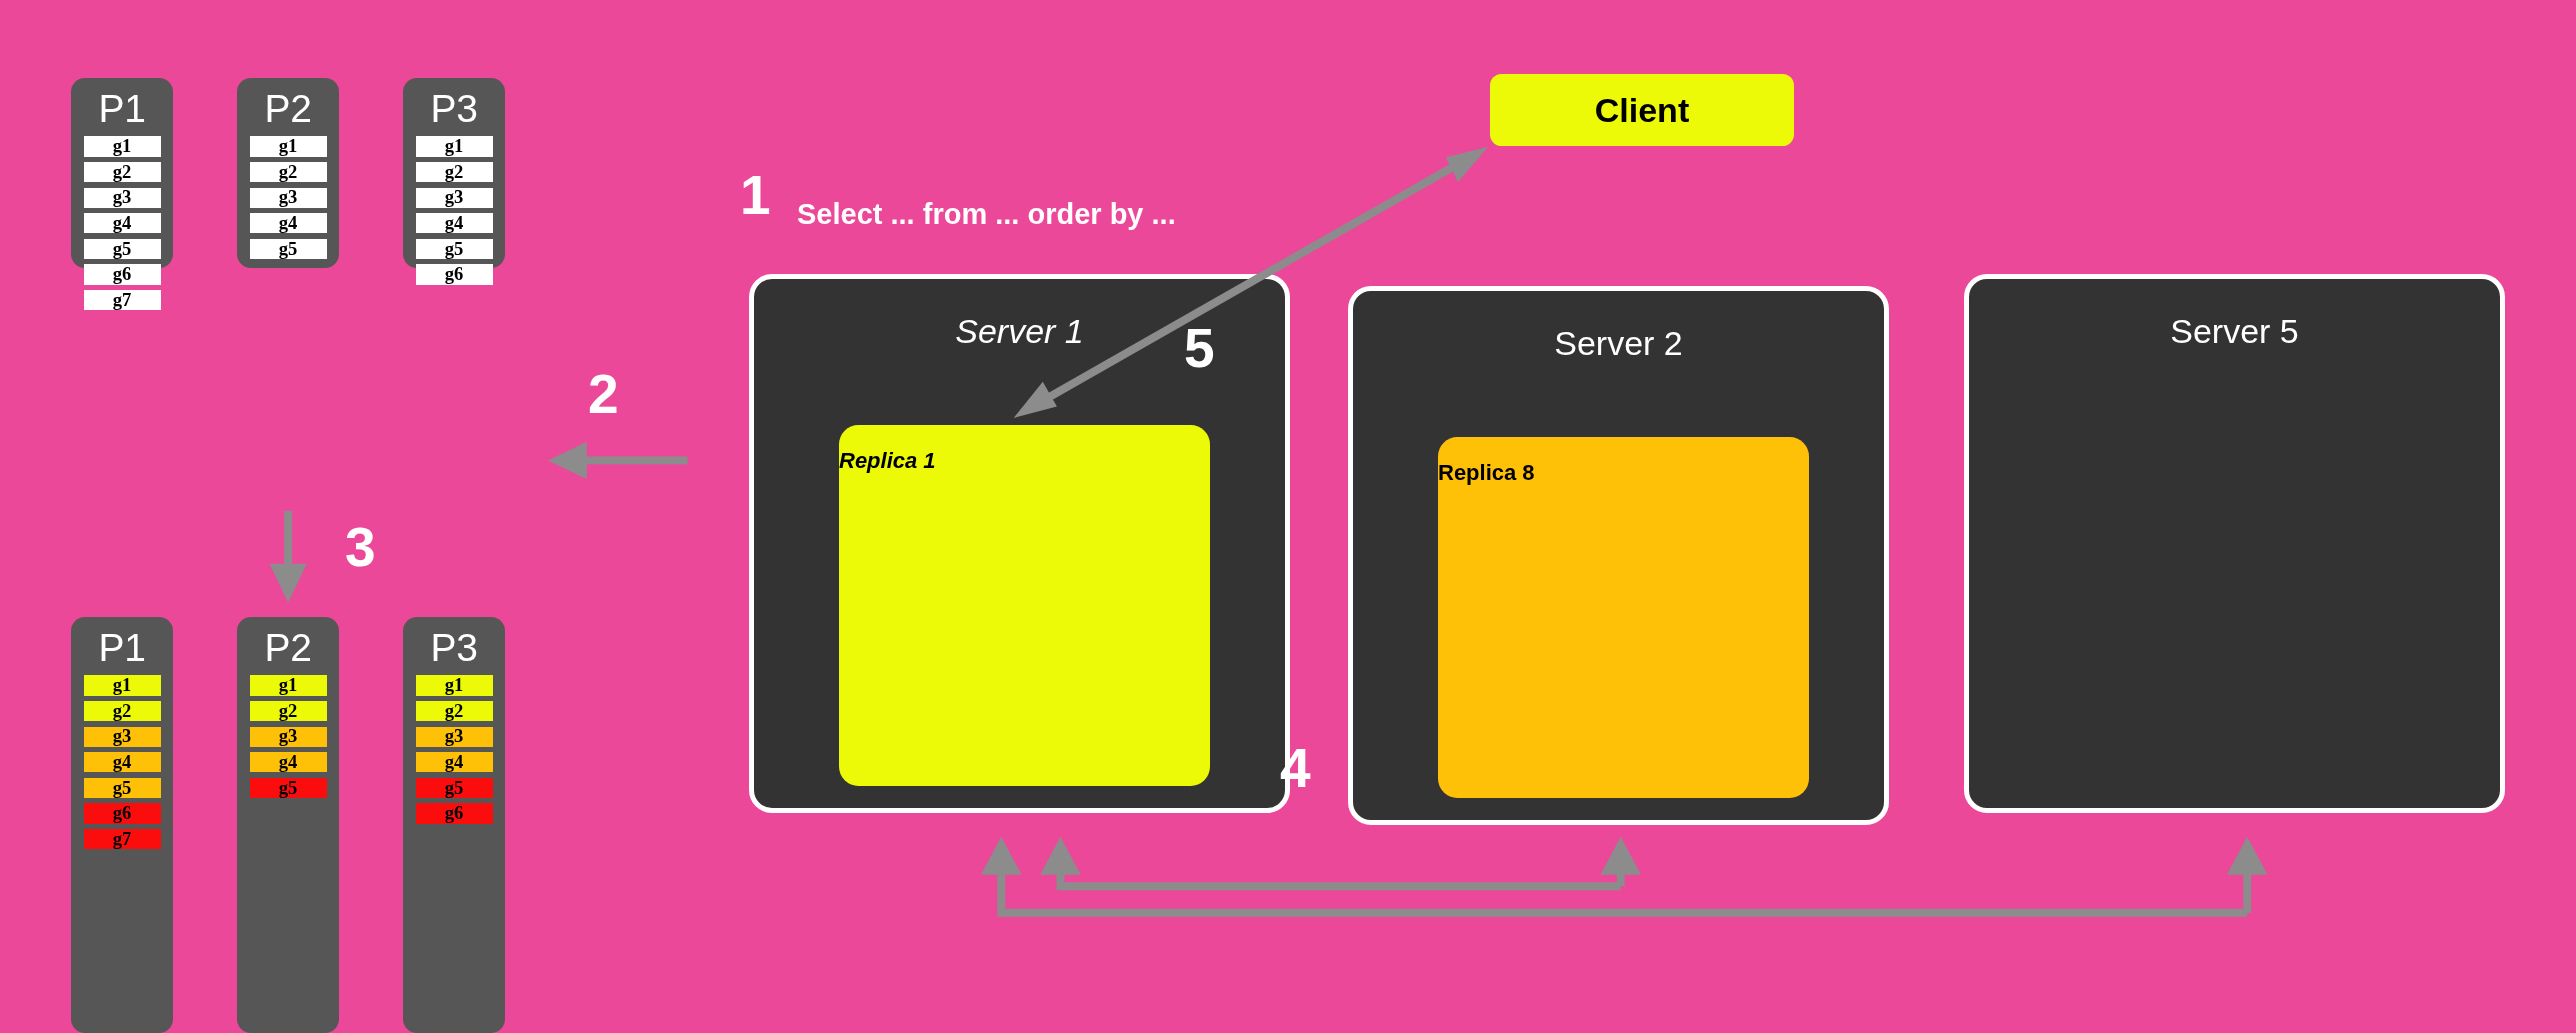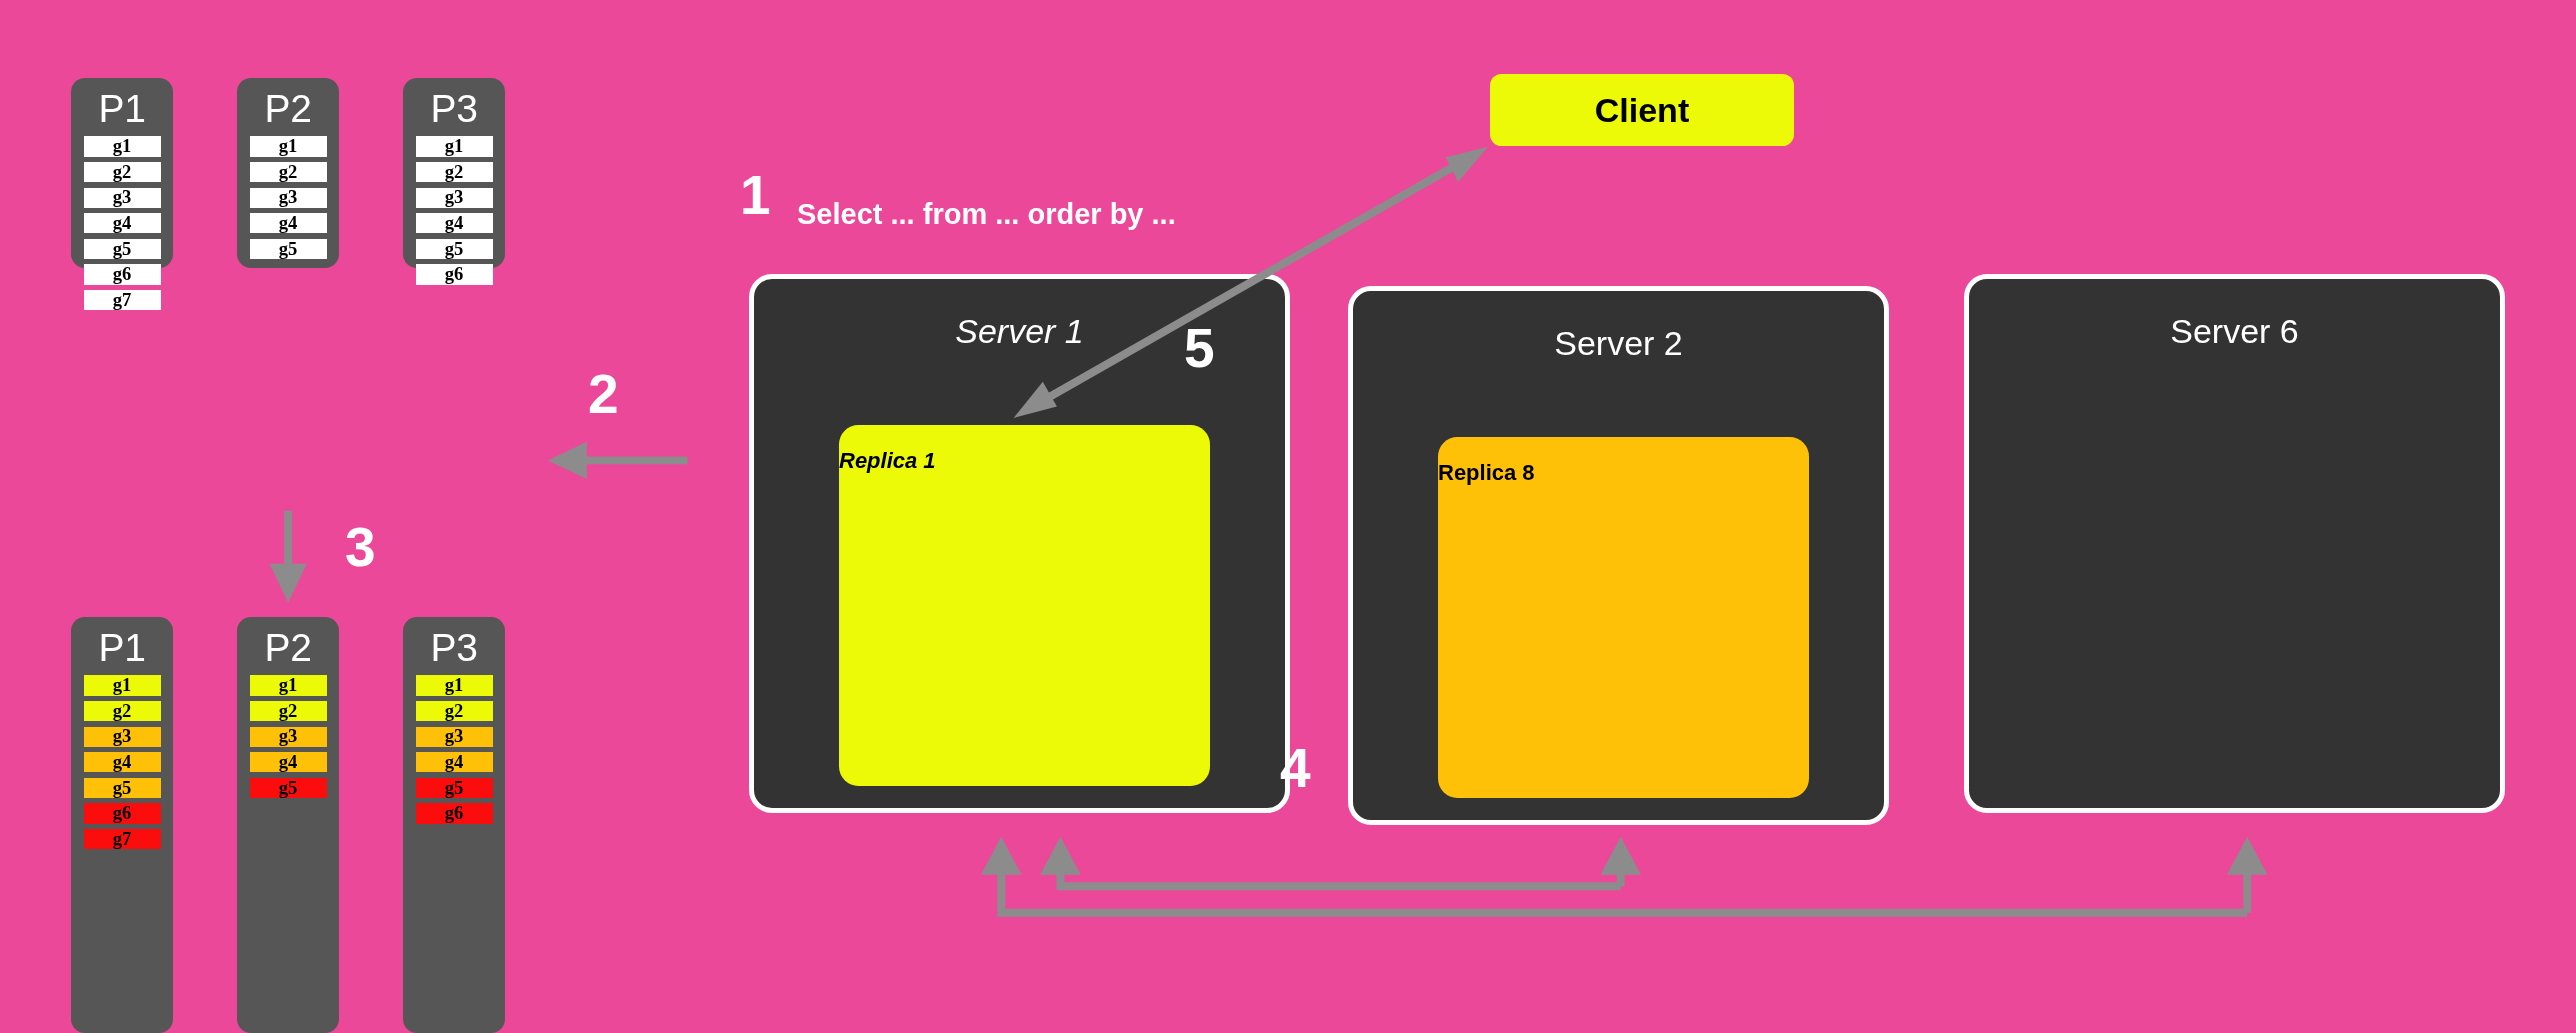--- a/index.html
+++ b/index.html
@@ -228,21 +228,21 @@
   </div>
 
   <div class="server-box" style="left:1348px; top:274px; width:541px; height:539px;margin-top:12px;">
     <div class="server-title">Server 2</div>
     <div class="replica-box" style="left:85px; top:146px; width:371px; height:361px; background:#ffc107;">
       <span class="replica-label">Replica 8</span>
     </div>
   </div>
 
   <div class="server-box" style="left:1964px; top:274px; width:541px; height:539px;">
-    <div class="server-title">Server 6</div>
+    <div class="server-title">Server 5</div>
   </div>
 
   <div class="step-num" style="left:740px; top:168px;">1</div>
   <div class="step-num" style="left:588px; top:367px;">2</div>
   <div class="step-num" style="left:345px; top:520px;">3</div>
   <div class="step-num" style="left:1280px; top:741px;">4</div>
   <div class="step-num" style="left:1184px; top:321px;">5</div>
 
   <div class="caption" style="left:797px; top:164px;margin-top:36px;">Select ... from ... order by ...</div>
 

